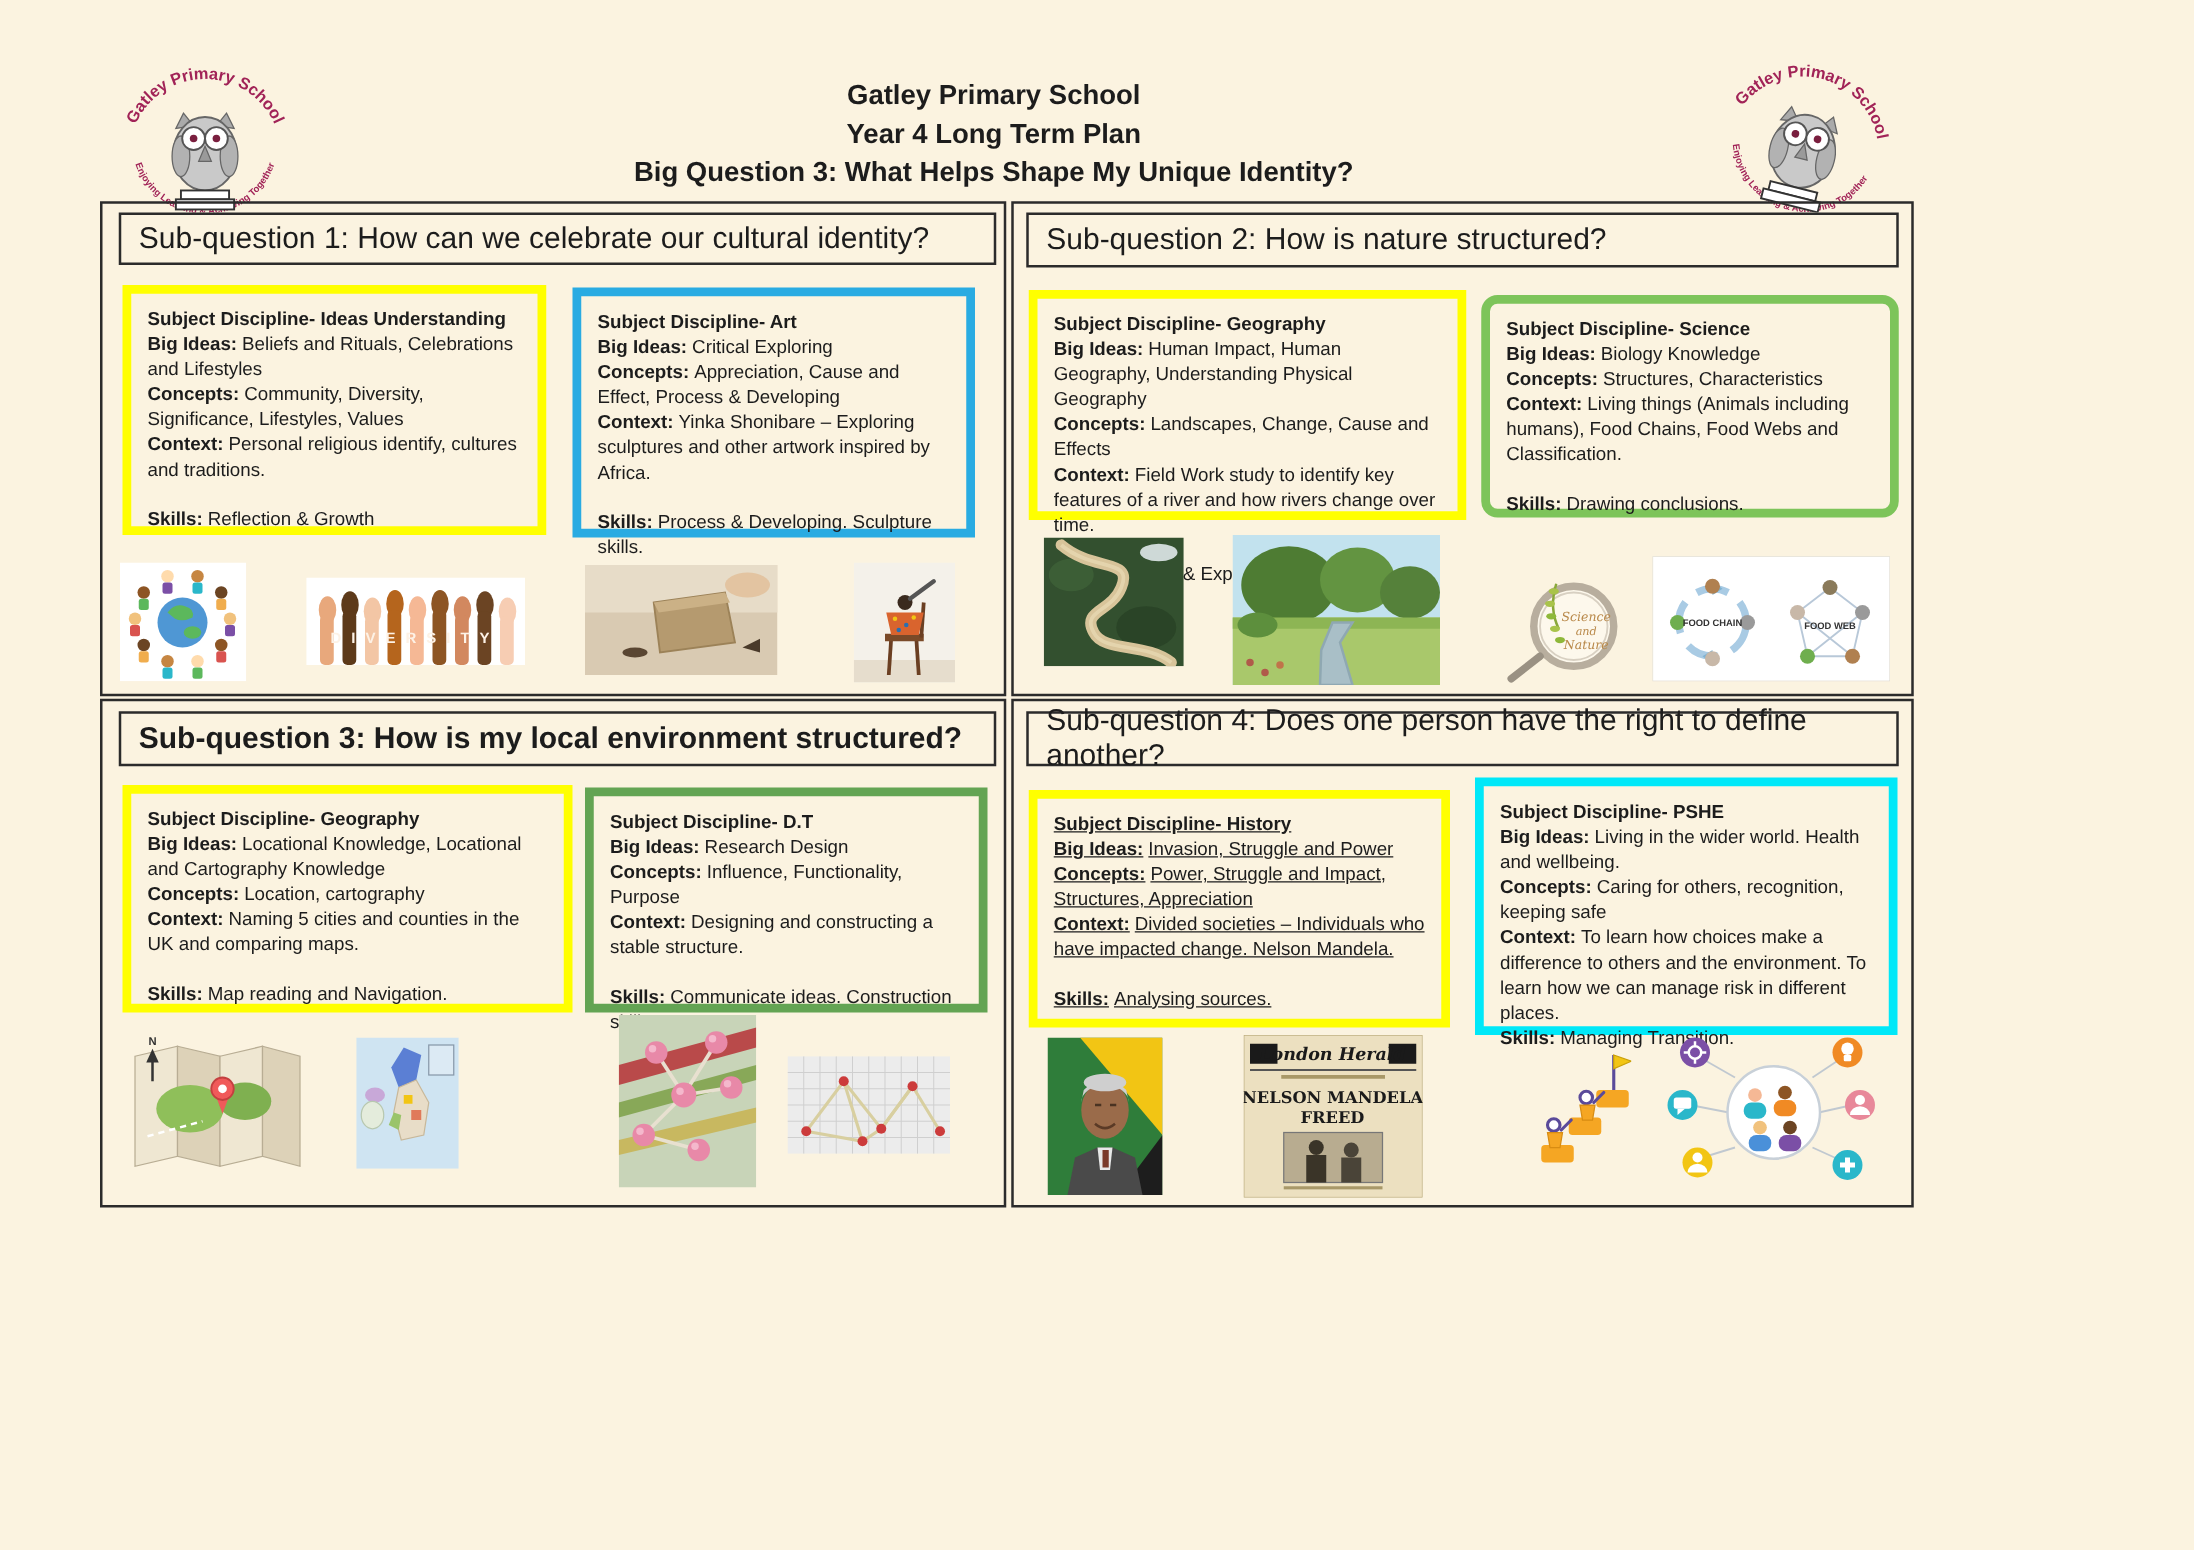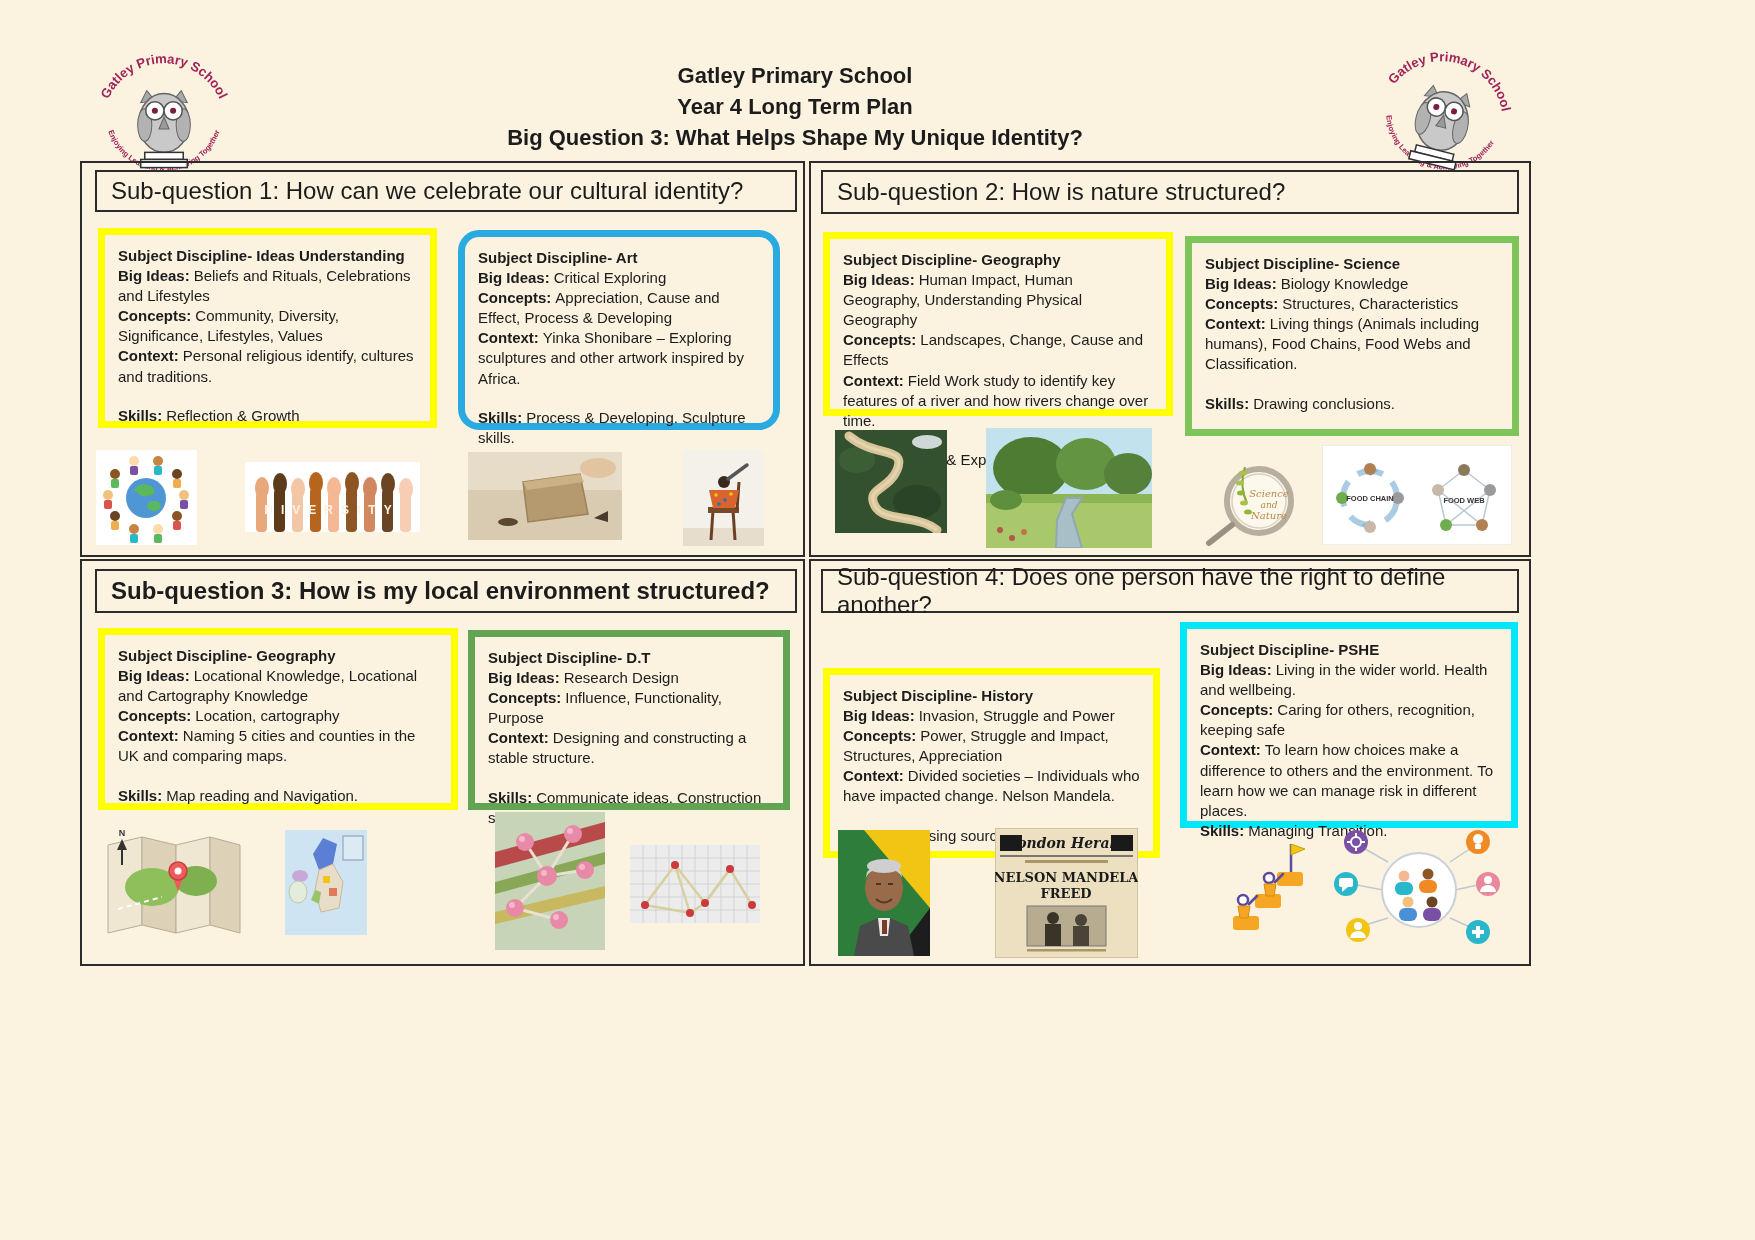--- a/index.html
+++ b/index.html
@@ -111,39 +111,39 @@
 
   <div class="dbox" style="left: 98px; top: 228px; width: 339px; height: 200px; border-color: rgb(255, 255, 0);">
     <p class="ln ttl">Subject Discipline- Ideas Understanding</p>
     <p class="ln"><span class="lbl">Big Ideas:</span><span>Beliefs and Rituals, Celebrations and Lifestyles</span></p>
     <p class="ln"><span class="lbl">Concepts:</span><span>Community, Diversity, Significance, Lifestyles, Values</span></p>
     <p class="ln"><span class="lbl">Context:</span><span>Personal religious identify, cultures and traditions.</span></p>
     <div class="gap"></div>
     <p class="ln"><span class="lbl">Skills:</span><span>Reflection &amp; Growth</span></p>
   </div>
 
-  <div class="dbox" style="left: 458px; top: 230px; width: 322px; height: 200px; border-color: rgb(41, 171, 226); border-radius: 21px;">
+  <div class="dbox" style="left: 458px; top: 230px; width: 322px; height: 200px; border-color: rgb(41, 171, 226);">
     <p class="ln ttl">Subject Discipline- Art</p>
     <p class="ln"><span class="lbl">Big Ideas:</span><span>Critical Exploring</span></p>
     <p class="ln"><span class="lbl">Concepts:</span><span>Appreciation, Cause and Effect, Process &amp; Developing</span></p>
     <p class="ln"><span class="lbl">Context:</span><span>Yinka Shonibare – Exploring sculptures and other artwork inspired by Africa.</span></p>
     <div class="gap"></div>
     <p class="ln"><span class="lbl">Skills:</span><span>Process &amp; Developing. Sculpture skills.</span></p>
   </div>
 
   <div class="dbox" style="left: 823px; top: 232px; width: 350px; height: 184px; border-color: rgb(255, 255, 0);">
     <p class="ln ttl">Subject Discipline- Geography</p>
     <p class="ln"><span class="lbl">Big Ideas:</span><span>Human Impact, Human Geography, Understanding Physical Geography</span></p>
     <p class="ln"><span class="lbl">Concepts:</span><span>Landscapes, Change, Cause and Effects</span></p>
     <p class="ln"><span class="lbl">Context:</span><span>Field Work study to identify key features of a river and how rivers change over time.</span></p>
     <div class="gap"></div>
     <p class="ln"><span class="lbl">Skills:</span><span>Enquiry &amp; Exploration. Fieldwork skills</span></p>
   </div>
 
-  <div class="dbox" style="left: 1185px; top: 236px; width: 334px; height: 200px; border-color: rgb(125, 196, 90);">
+  <div class="dbox" style="left: 1185px; top: 236px; width: 334px; height: 178px; border-color: rgb(125, 196, 90); border-radius: 13px;">
     <p class="ln ttl">Subject Discipline- Science</p>
     <p class="ln"><span class="lbl">Big Ideas:</span><span>Biology Knowledge</span></p>
     <p class="ln"><span class="lbl">Concepts:</span><span>Structures, Characteristics</span></p>
     <p class="ln"><span class="lbl">Context:</span><span>Living things (Animals including humans), Food Chains, Food Webs and Classification.</span></p>
     <div class="gap"></div>
     <p class="ln"><span class="lbl">Skills:</span><span>Drawing conclusions.</span></p>
   </div>
 
   <div class="dbox" style="left: 98px; top: 628px; width: 360px; height: 182px; border-color: rgb(255, 255, 0);">
     <p class="ln ttl">Subject Discipline- Geography</p>
@@ -156,21 +156,21 @@
 
   <div class="dbox" style="left: 468px; top: 630px; width: 322px; height: 180px; border-color: rgb(99, 164, 83);">
     <p class="ln ttl">Subject Discipline- D.T</p>
     <p class="ln"><span class="lbl">Big Ideas:</span><span>Research Design</span></p>
     <p class="ln"><span class="lbl">Concepts:</span><span>Influence, Functionality, Purpose</span></p>
     <p class="ln"><span class="lbl">Context:</span><span>Designing and constructing a stable structure.</span></p>
     <div class="gap"></div>
     <p class="ln"><span class="lbl">Skills:</span><span>Communicate ideas. Construction skills.</span></p>
   </div>
 
-  <div class="dbox" style="left: 823px; top: 668px; width: 337px; height: 190px; border-color: rgb(255, 255, 0);">
+  <div class="dbox" style="left: 823px; top: 632px; width: 337px; height: 190px; border-color: rgb(255, 255, 0); text-decoration: underline;">
     <p class="ln ttl">Subject Discipline- History</p>
     <p class="ln"><span class="lbl">Big Ideas:</span><span>Invasion, Struggle and Power</span></p>
     <p class="ln"><span class="lbl">Concepts:</span><span>Power, Struggle and Impact, Structures, Appreciation</span></p>
     <p class="ln"><span class="lbl">Context:</span><span>Divided societies – Individuals who have impacted change. Nelson Mandela.</span></p>
     <div class="gap"></div>
     <p class="ln"><span class="lbl">Skills:</span><span>Analysing sources.</span></p>
   </div>
 
   <div class="dbox" style="left: 1180px; top: 622px; width: 338px; height: 206px; border-color: rgb(0, 232, 248);">
     <p class="ln ttl">Subject Discipline- PSHE</p>

